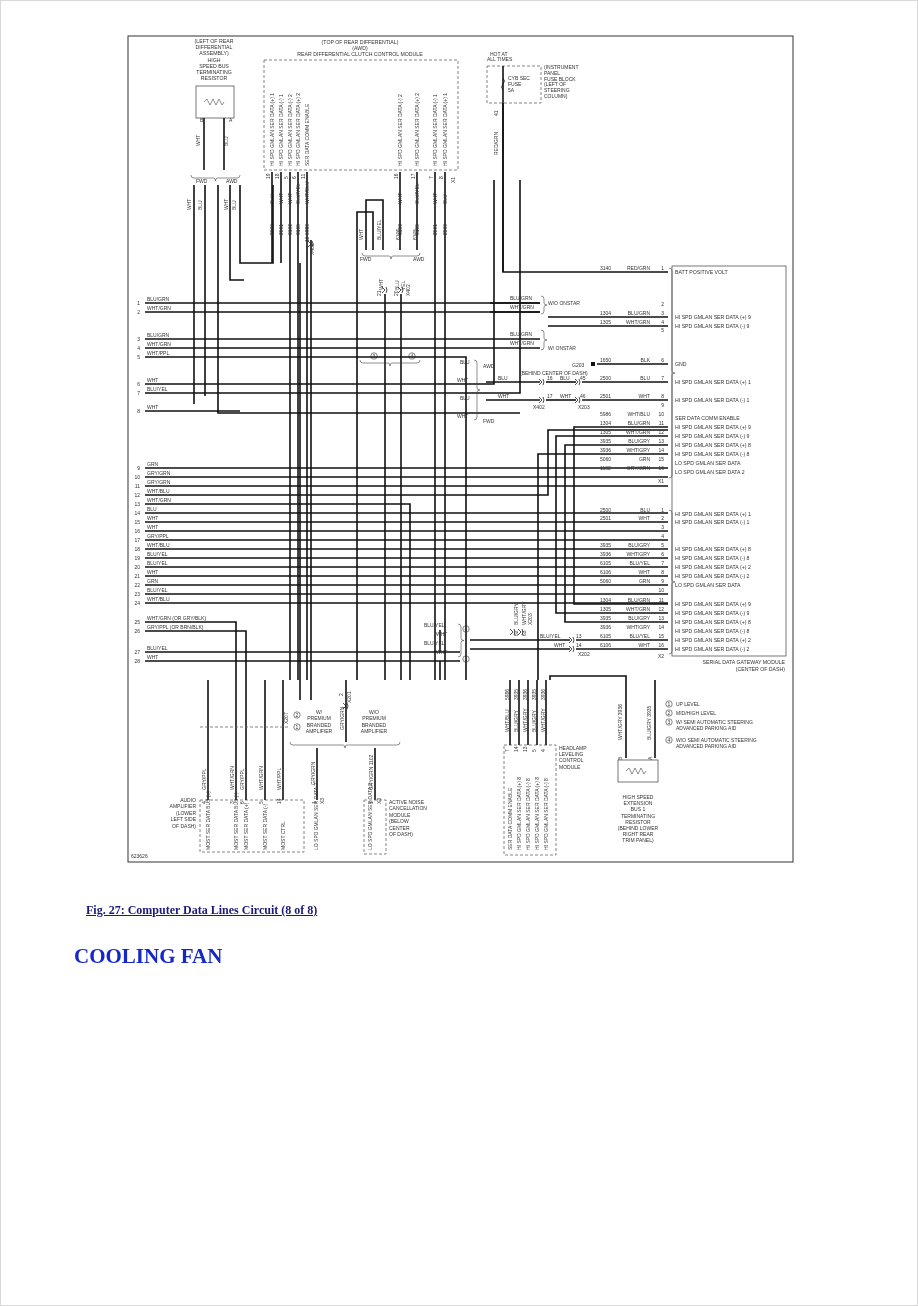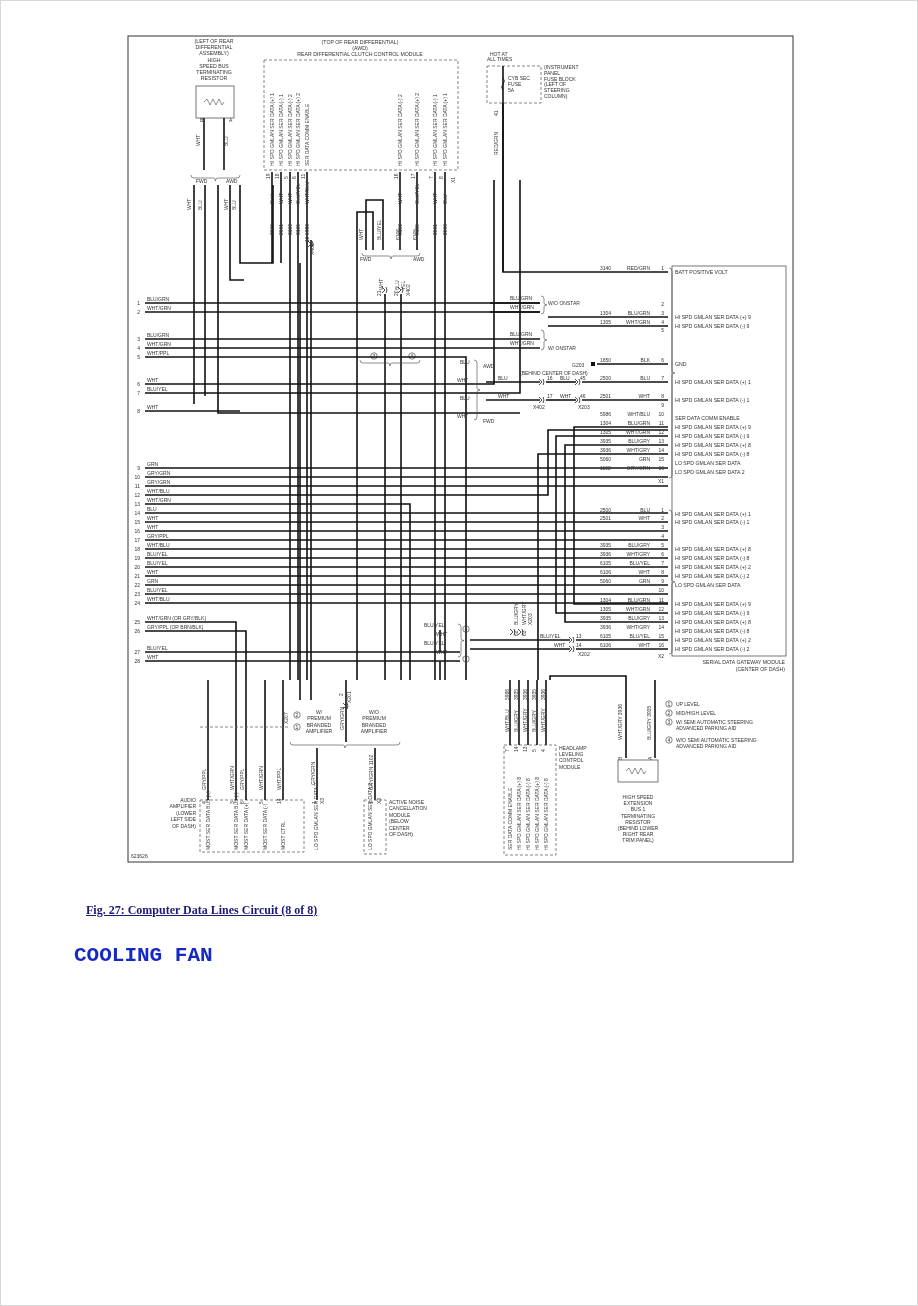--- a/index.html
+++ b/index.html
@@ -6,21 +6,21 @@
   body { width: 918px; height: 1306px; position: relative; overflow: hidden; font-family: "Liberation Sans", sans-serif; }
   .page-frame { position: absolute; left: 0; top: 0; width: 916px; height: 1304px; border: 1px solid #d8d8d8; }
   svg#diagram { position: absolute; left: 0; top: 0; }
   svg text { font-family: "Liberation Sans", sans-serif; fill: #333; }
   .t { font-size: 5.2px; }
   .tv { font-size: 5px; }
   .wire { stroke: #111; stroke-width: 1.6; fill: none; }
   .dash { stroke: #666; stroke-width: 0.8; stroke-dasharray: 3 2; fill: none; }
   .box { stroke: #555; stroke-width: 0.8; fill: none; }
   .fig-caption { position: absolute; left: 74px; top: 903px; font-family: "Liberation Serif", serif; font-weight: bold; font-size: 12px; color: #1a1a7a; text-decoration: underline; margin-left: 12px; }
-  .section-heading { position: absolute; left: 74px; top: 944px; font-family: Liberation Mono, monospace; font-weight: bold; font-size: 21px; color: #1428c8; }
+  .section-heading { position: absolute; left: 74px; top: 944px; font-family: Liberation Serif, serif; font-weight: bold; font-size: 21px; color: #1428c8; }
 </style>
 </head>
 <body>
 
 <div class="page-frame"></div>
 
 <svg id="diagram" width="918" height="880" viewBox="0 0 918 880" xmlns="http://www.w3.org/2000/svg">
   <rect x="128" y="36" width="665" height="826" fill="#fff" stroke="#333" stroke-width="1"></rect>
   <g id="g-static">
       <rect x="196" y="86" width="38" height="32" class="box"></rect>

